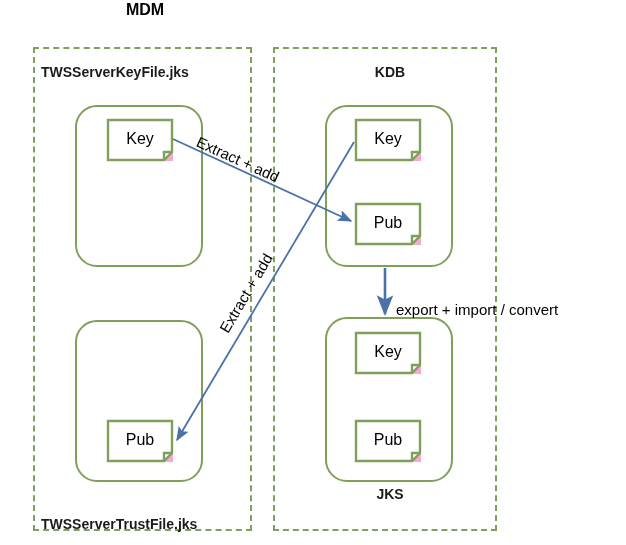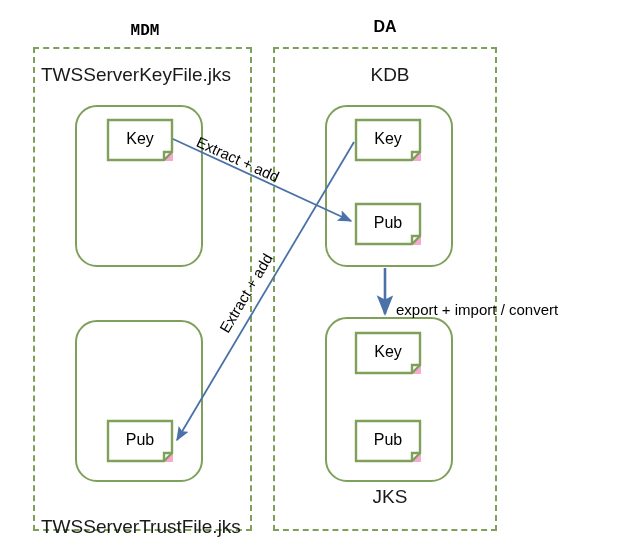--- a/index.html
+++ b/index.html
@@ -26,24 +26,25 @@
     white-space: nowrap;
   }
   .zone {
     position: absolute;
     border: 2px dashed #7fa05a;
     box-sizing: border-box;
     background: transparent;
   }
   .store-label {
     position: absolute;
-    font-size: 19px;
+    font-size: 14px;
     color: #1a1a1a;
     text-align: center;
     white-space: nowrap;
+    font-weight: bold;
   }
   .store {
     position: absolute;
     border: 2.5px solid #7fa05a;
     border-radius: 22px;
     box-sizing: border-box;
     background: transparent;
   }
   .note {
     position: absolute;
@@ -87,22 +88,21 @@
   }
   .edge-label.plain {
     transform: none;
   }
 </style>
 </head>
 <body>
 
 <div id="canvas">
 
-  <div class="col-title" style="left:105px; top:22px; width:80px;font-family:Liberation Mono, monospace;">MDM</div>
-  <div class="col-title" style="left:345px; top:18px; width:80px;">DA</div>
+  <div class="col-title" style="left:105px; top:1px; width:80px;">MDM</div>
 
   <div class="zone" style="left:33px; top:47px; width:219px; height:484px;"></div>
   <div class="zone" style="left:273px; top:47px; width:224px; height:484px;"></div>
 
   <div class="store-label" style="left:41px; top:64px; width:200px; text-align:left;">TWSServerKeyFile.jks</div>
   <div class="store" style="left:75px; top:105px; width:128px; height:162px;"></div>
   <div class="note" style="left:107px; top:119px; width:66px; height:42px;">
     <svg class="note-svg" width="66" height="42" viewBox="0 0 66 42">
       <path d="M1 1 L65 1 L65 33 L57 41 L1 41 Z" fill="#ffffff" stroke="#7fa05a" stroke-width="2.4"></path>
       <path d="M65 33 L57 33 L57 41" fill="none" stroke="#7fa05a" stroke-width="2.4"></path>

